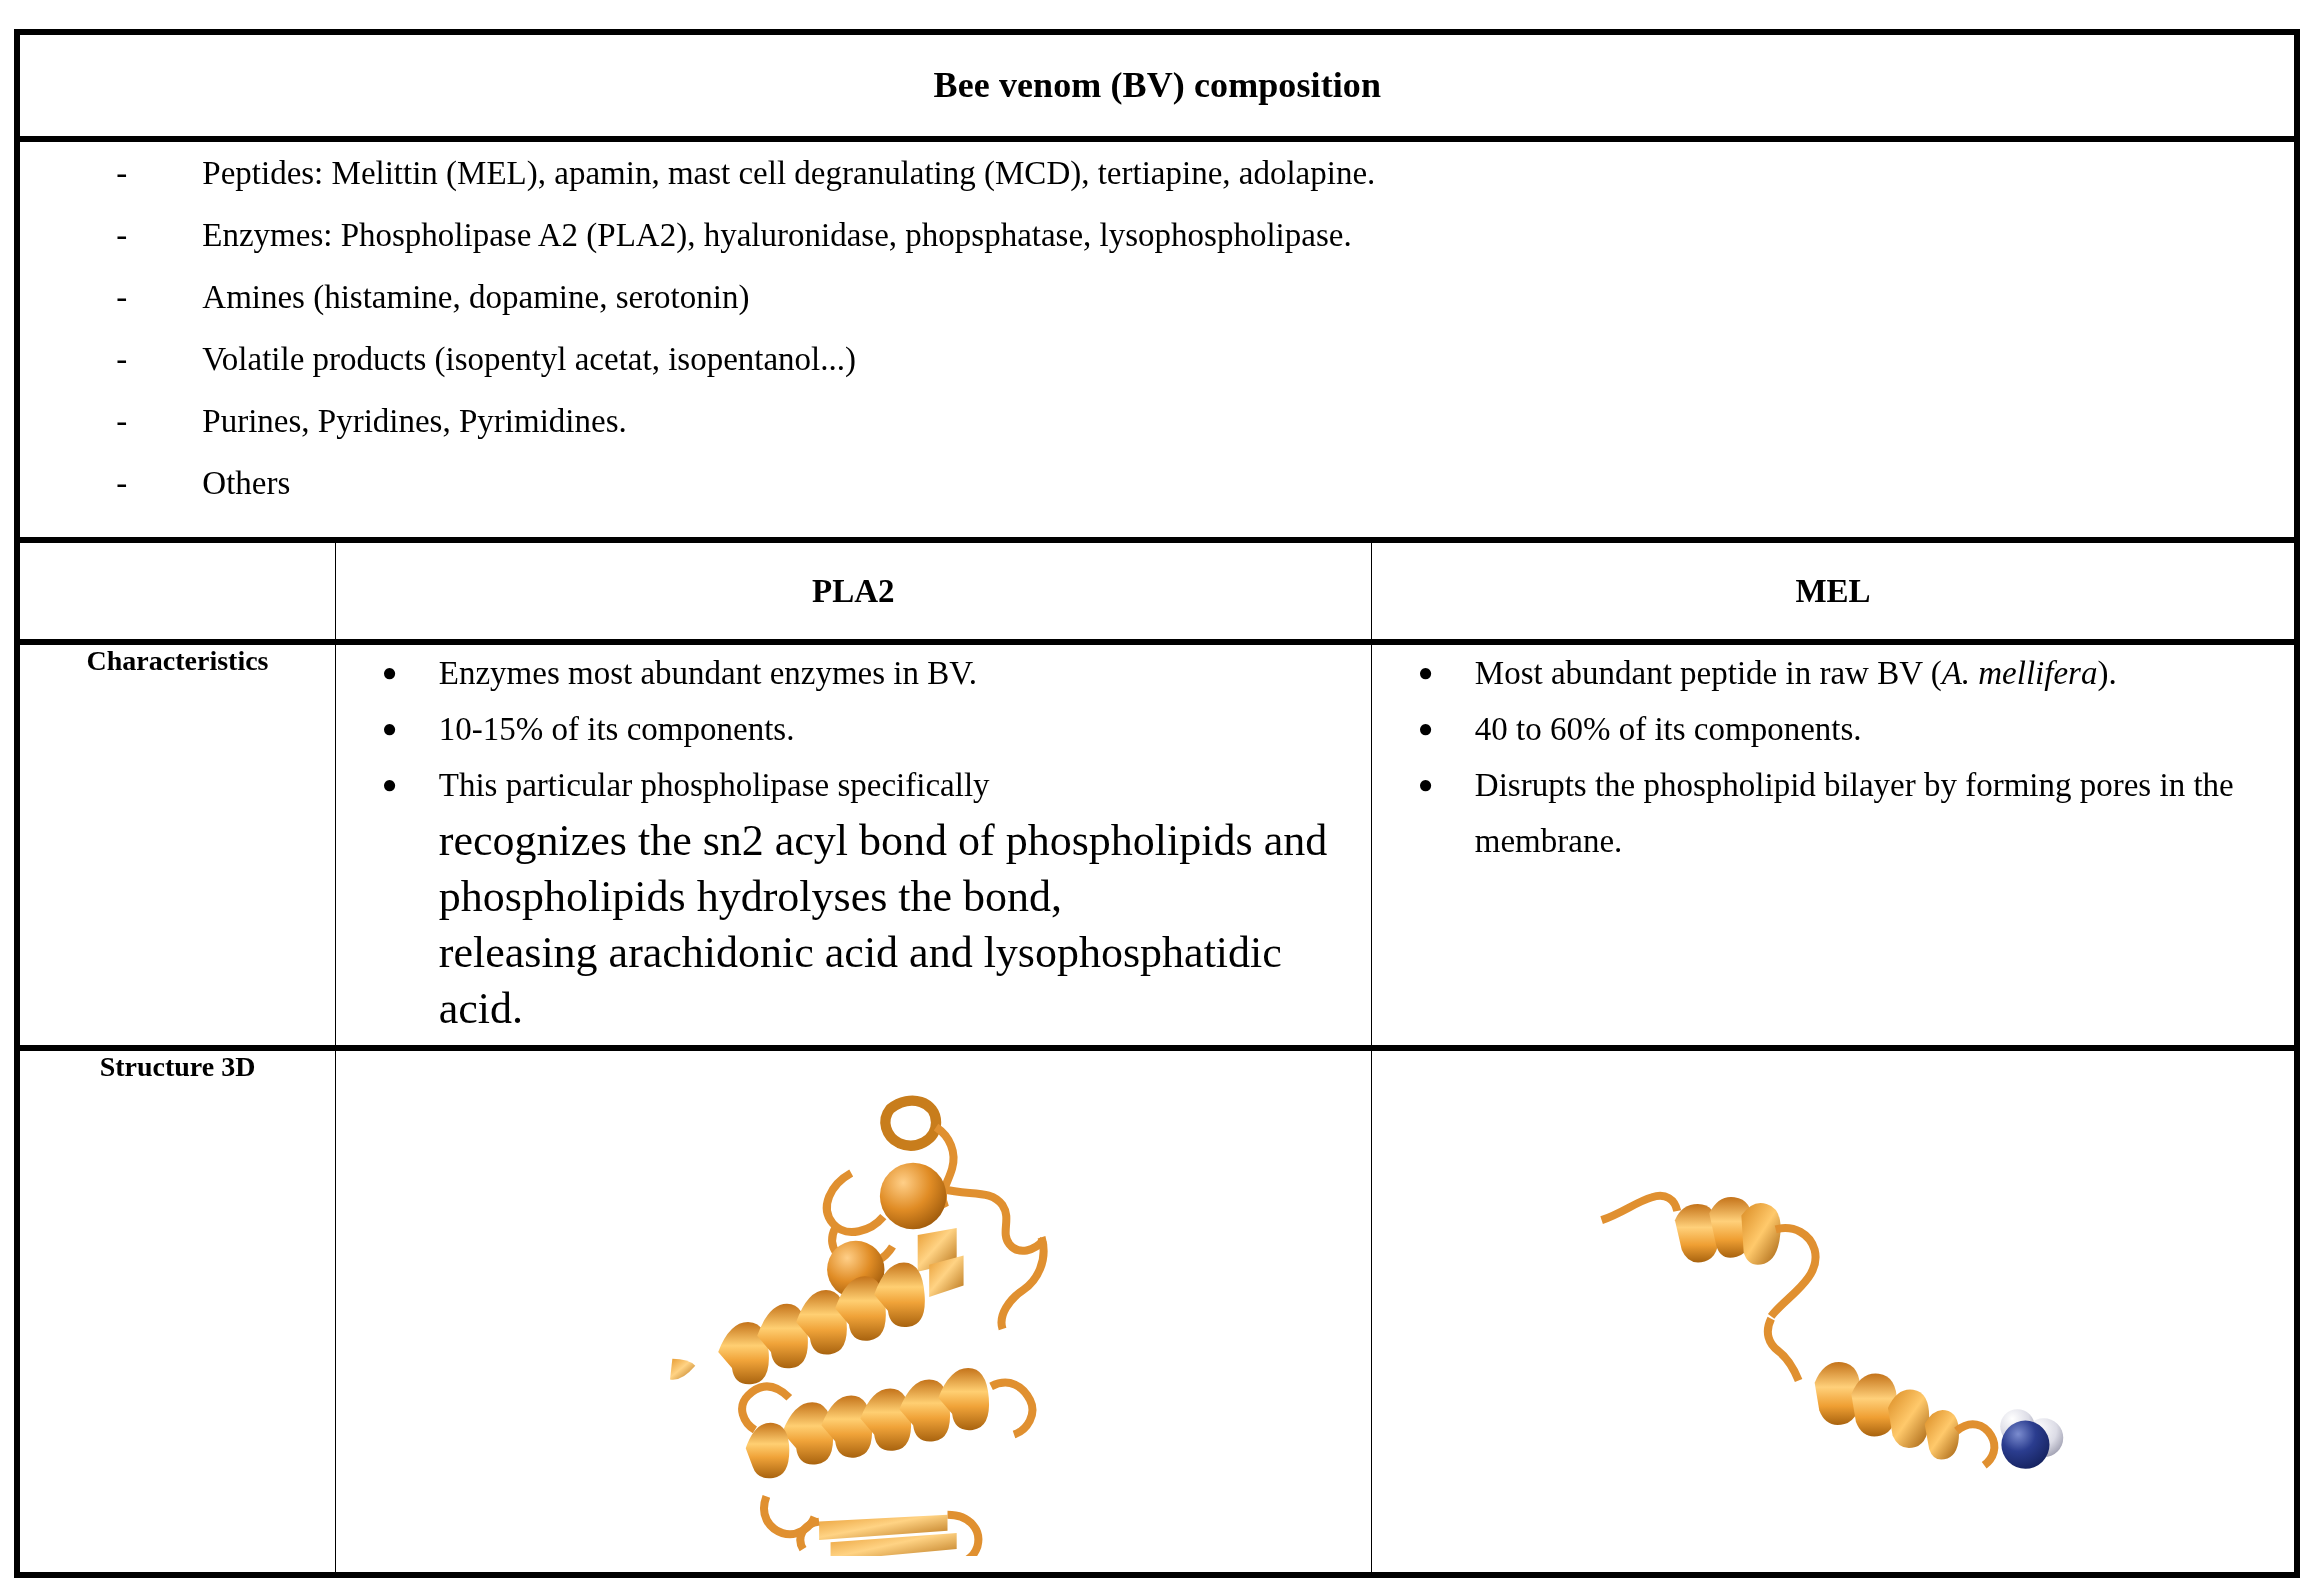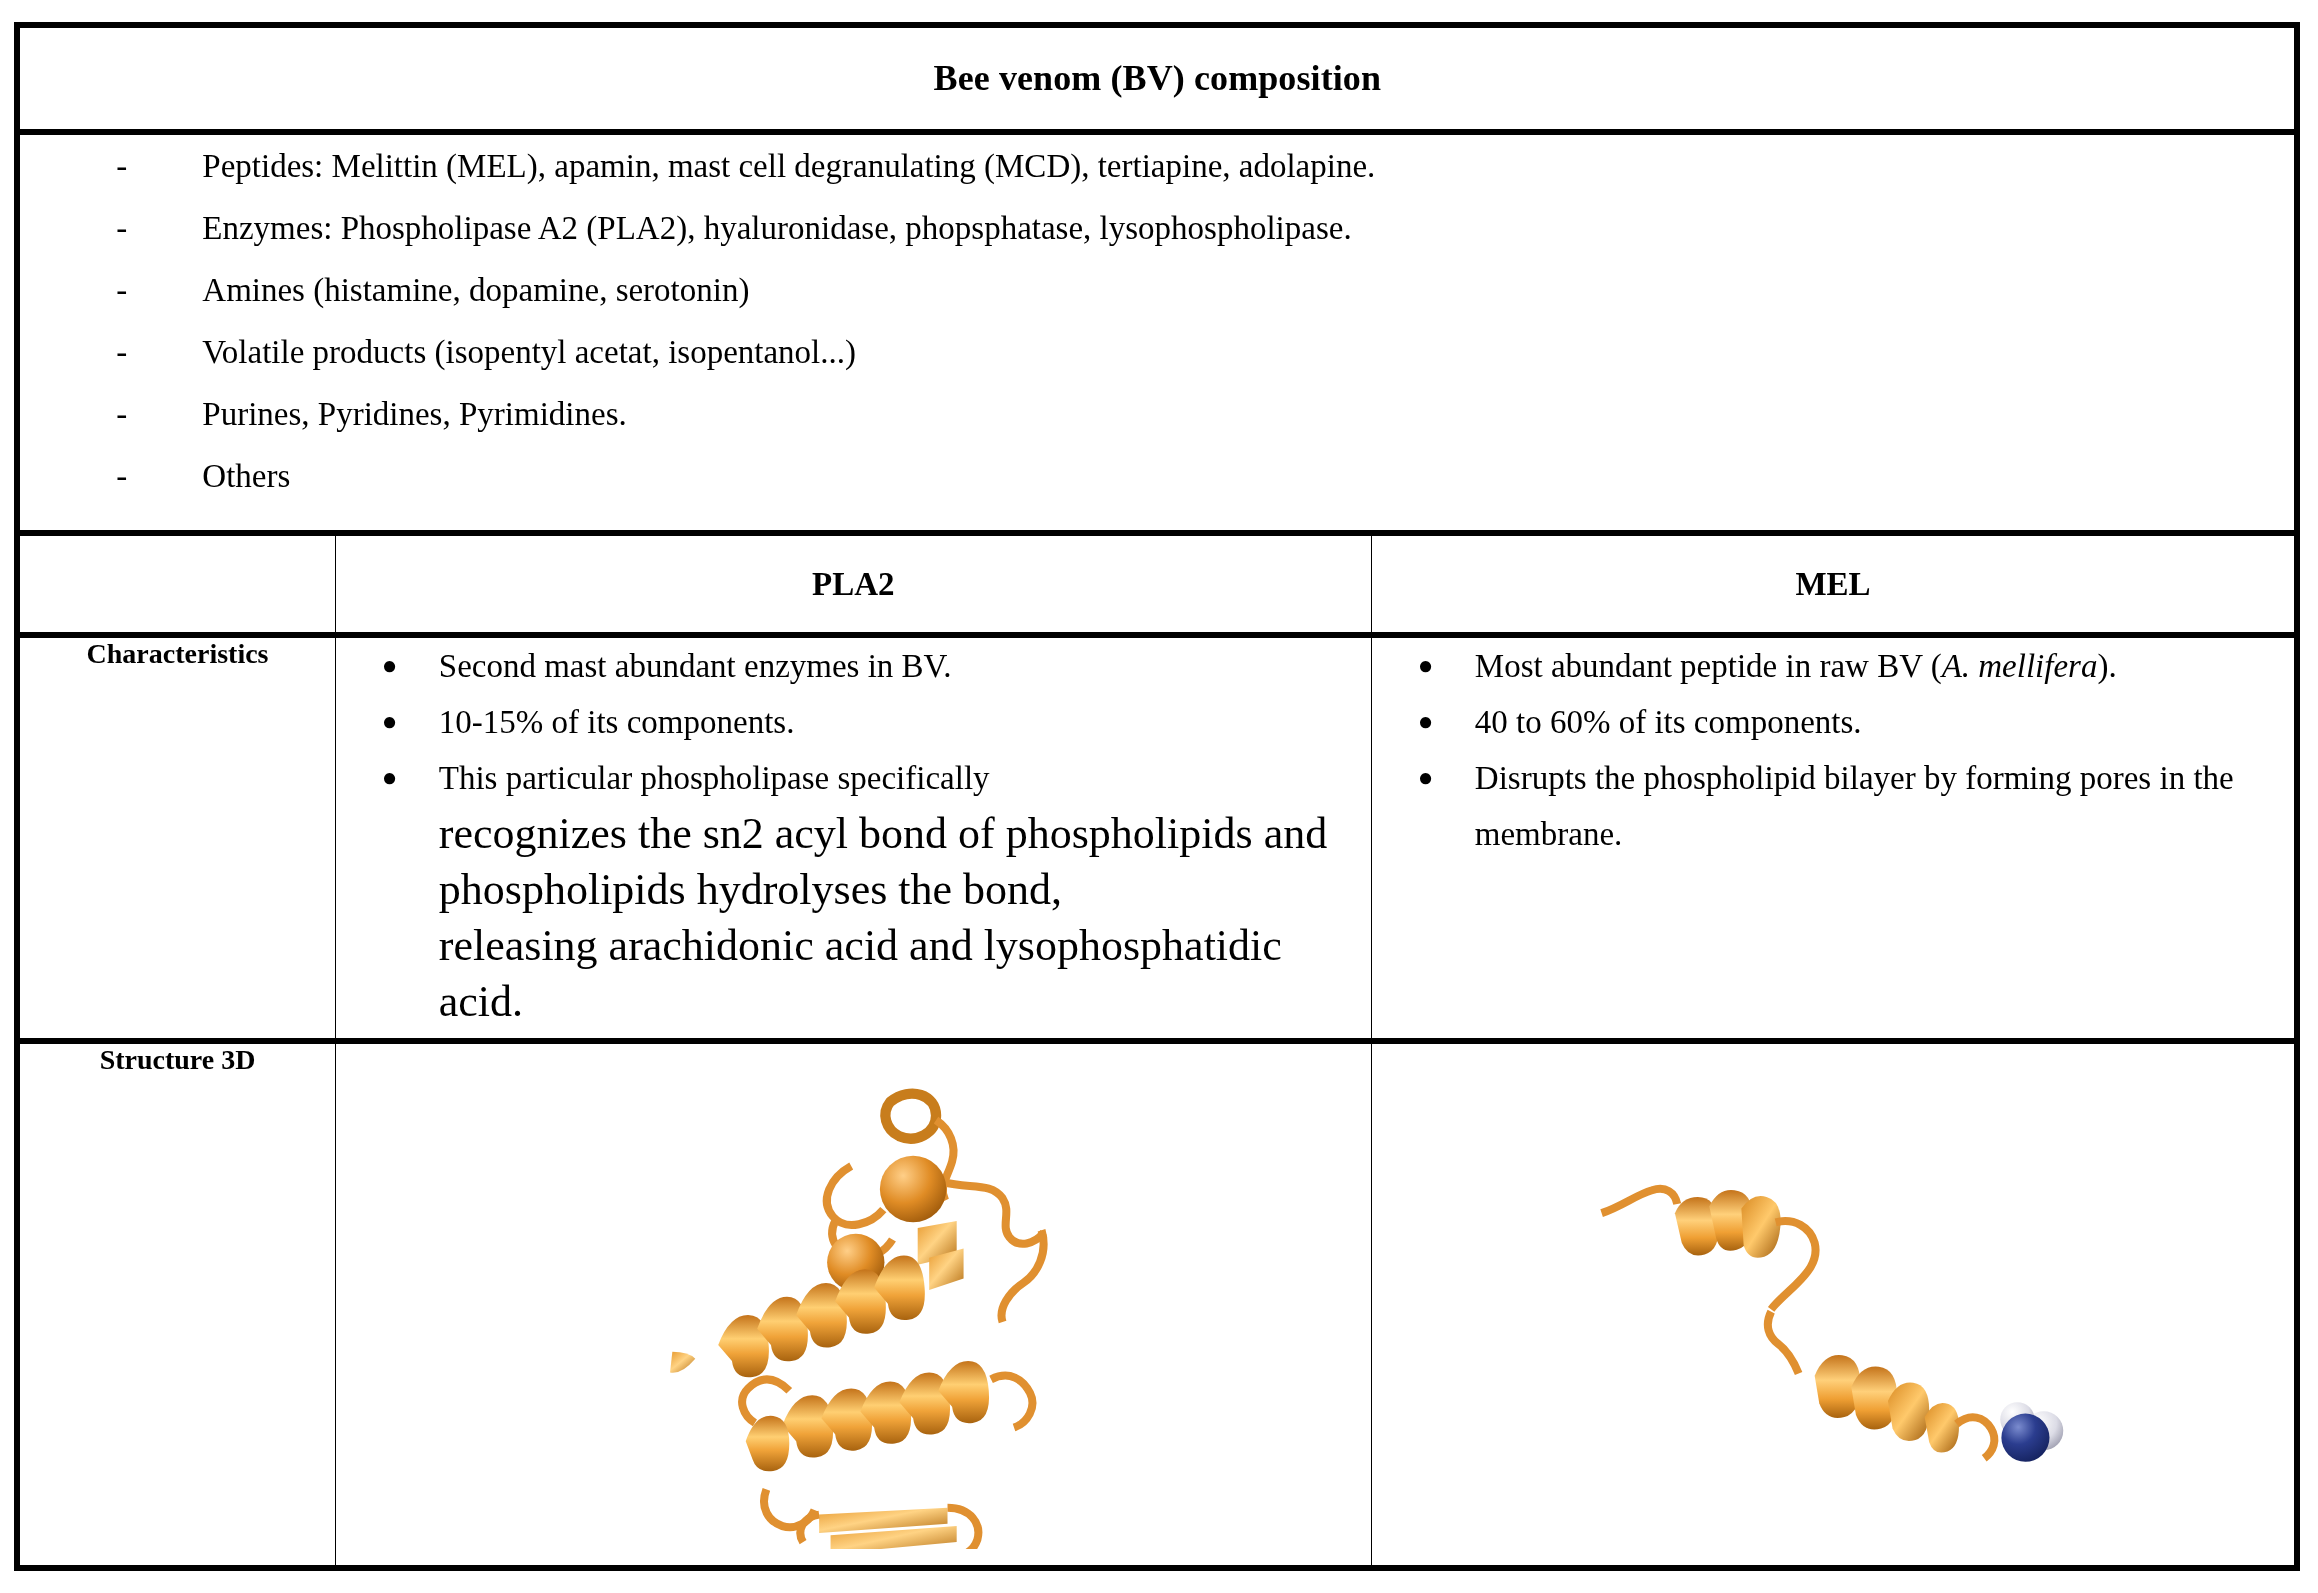--- a/index.html
+++ b/index.html
@@ -13,21 +13,21 @@
     height: 1594px;
     font-family: "Liberation Serif", "DejaVu Serif", serif;
     color: #000000;
     overflow: hidden;
   }
 
   
   .table-wrap {
     position: absolute;
     left: 14.3px;
-    top: 22px;
+    top: 29px;
     width: 2280px;      
     height: 1549px;     
     box-sizing: border-box;
   }
   table.bv-table {
     width: 100%;
     height: 100%;
     border-collapse: collapse;
     table-layout: fixed;
   }
@@ -213,21 +213,21 @@
 
       <tr>
         <td class="rowlabel edge-left rule-above">
           <span>Characteristics</span>
         </td>
 
         <td class="char-cell rule-above">
           <ul class="bullet-list">
             <li>
               <span class="bullet">●</span>
-              <span>Second mast abundant enzymes in BV.</span>
+              <span>Enzymes most abundant enzymes in BV.</span>
             </li>
             <li>
               <span class="bullet">●</span>
               <span>10-15% of its components.</span>
             </li>
             <li>
               <span class="bullet">●</span>
               <span>This particular phospholipase specifically</span>
             </li>
           </ul>

